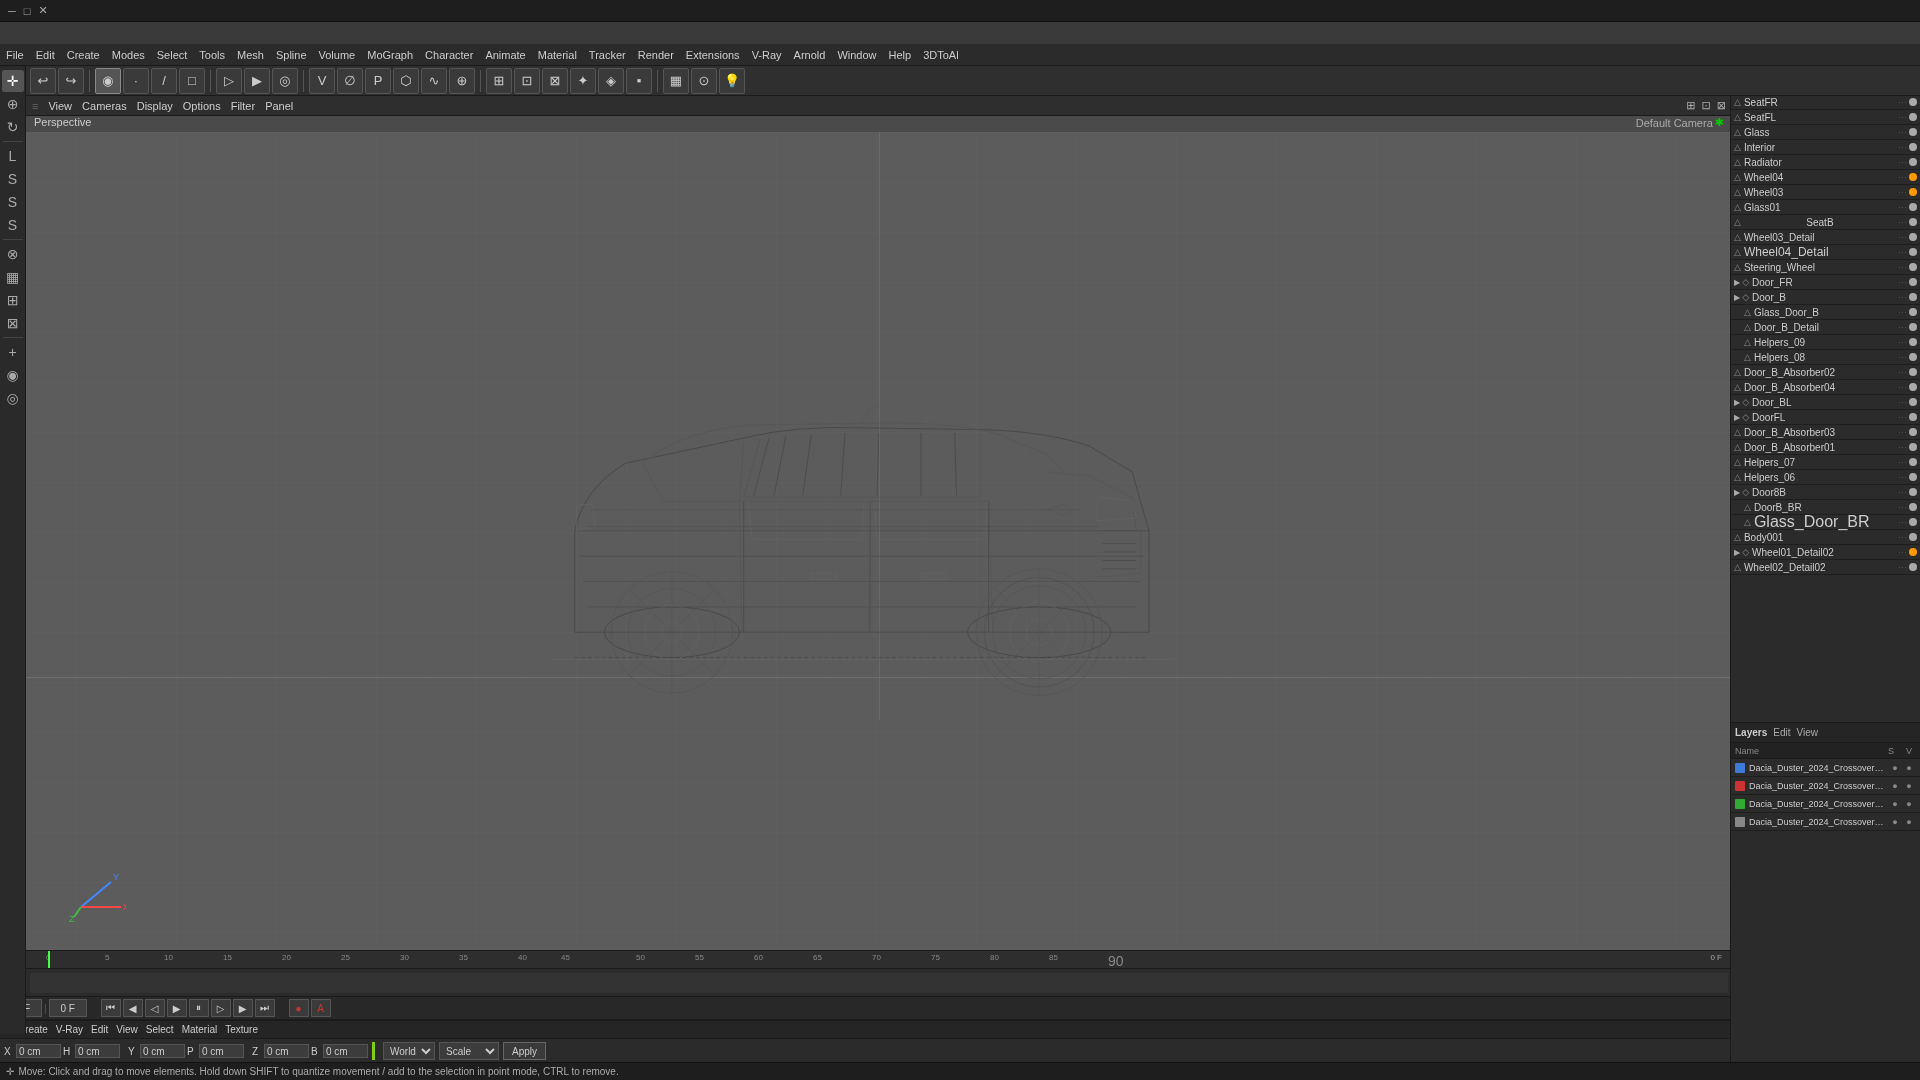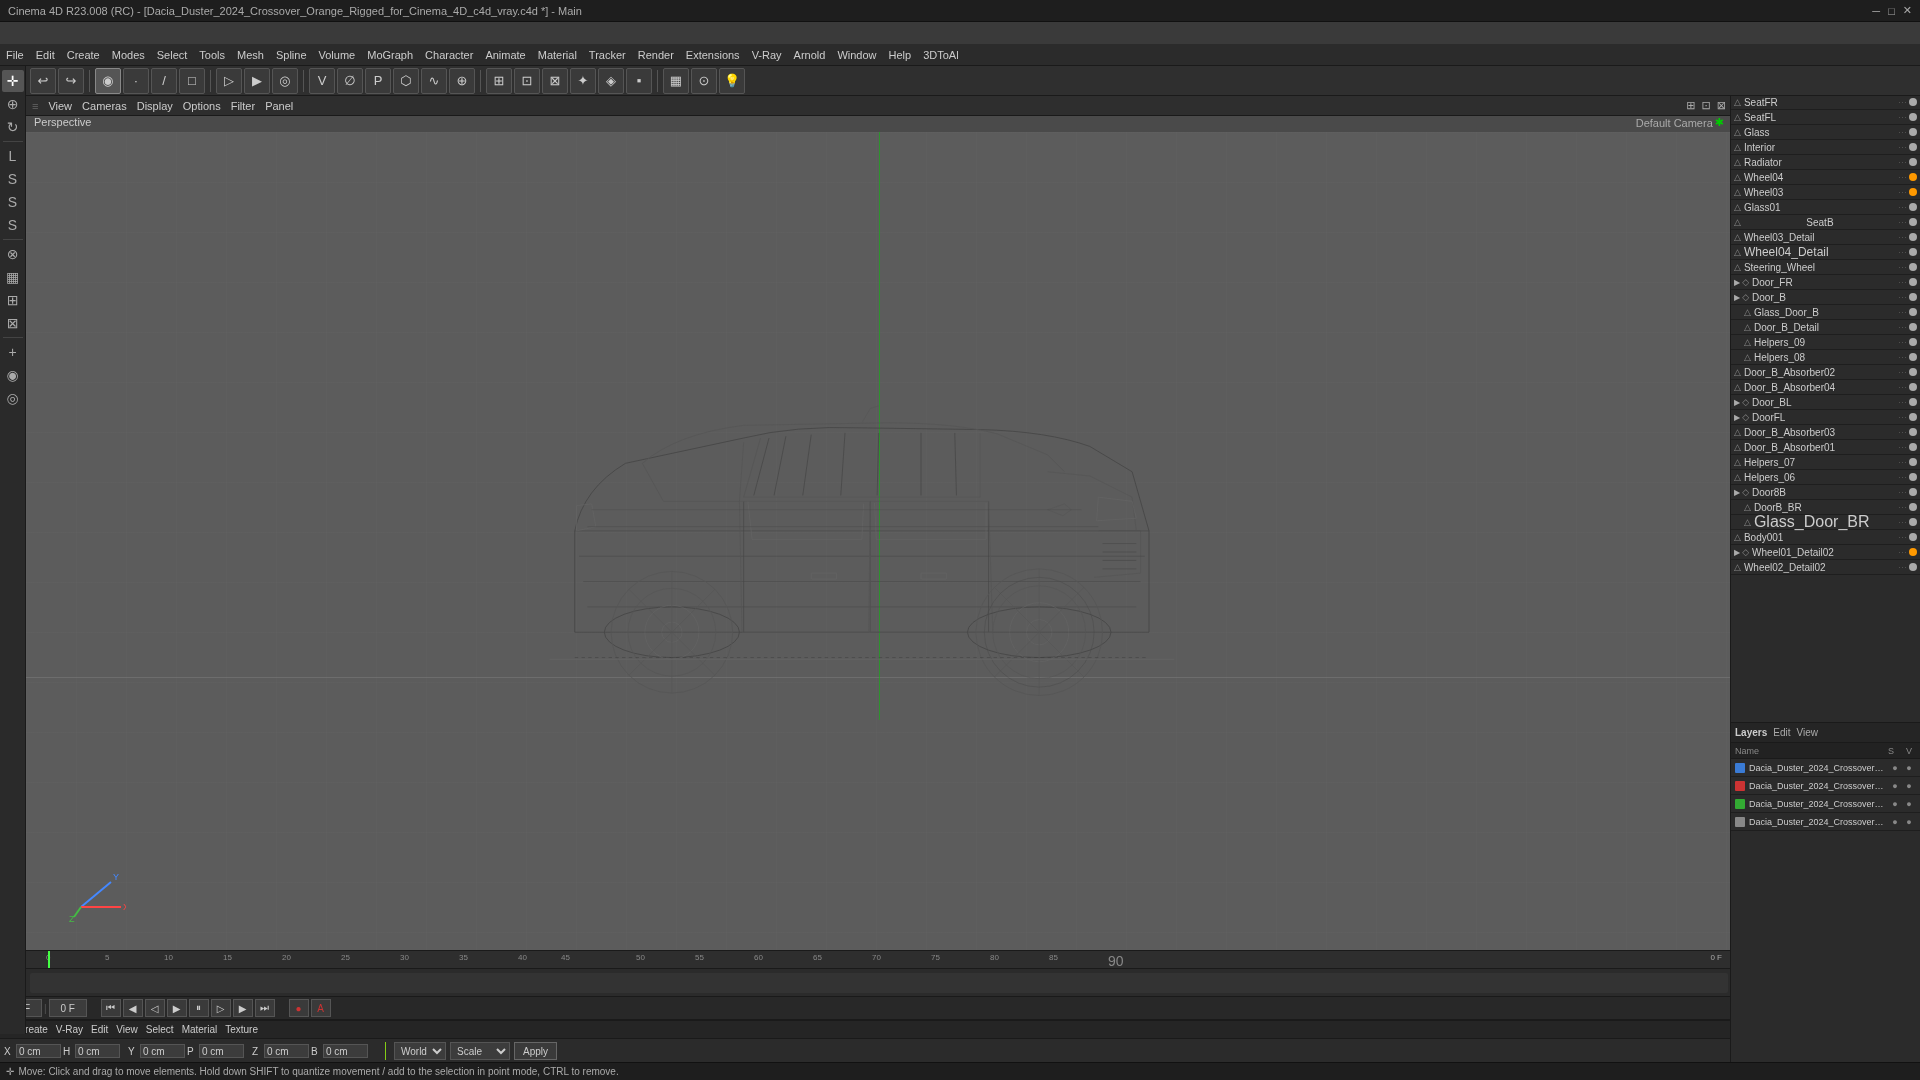--- a/index.html
+++ b/index.html
@@ -109,21 +109,20 @@
     }
 
     
     ::-webkit-scrollbar { width: 6px; background: #222; }
     ::-webkit-scrollbar-thumb { background: #555; border-radius: 3px; }
   </style>
 </head>
 <body>
 
 <div id="title-bar" style="width:100%;height:22px;background:#1e1e1e;display:flex;align-items:center;padding:0 8px;border-bottom:1px solid #111;">
-  <span style="font-size:11px;color:#aaa;flex:1;">Cinema 4D R23.008 (RC) - [Dacia_Duster_2024_Crossover_Orange_Rigged_for_Cinema_4D_c4d_vray.c4d *] - Main</span>
   <span style="margin-right:8px;cursor:pointer;color:#aaa;">─</span>
   <span style="margin-right:8px;cursor:pointer;color:#aaa;">□</span>
   <span style="cursor:pointer;color:#aaa;">✕</span>
 </div>
 
 <div id="top-menubar" style="top:22px;position:relative;">
   <div id="menu-items-row" style="display:flex;align-items:center;gap:0;">
   <span style="margin-right: 12px; cursor: pointer; font-size: 11px; color: rgb(204, 204, 204); white-space: nowrap;">File</span>
       <span style="margin-right: 12px; cursor: pointer; font-size: 11px; color: rgb(204, 204, 204); white-space: nowrap;">Edit</span>
       <span style="margin-right: 12px; cursor: pointer; font-size: 11px; color: rgb(204, 204, 204); white-space: nowrap;">Create</span>
@@ -708,21 +707,21 @@
       <span style="font-size:10px;color:#ccc;width:10px;">P</span>
       <input type="text" value="0 cm" style="width: 45px; height: 14px; background: rgb(60, 60, 60); border: 1px solid rgb(85, 85, 85); color: rgb(204, 204, 204); font-size: 10px; padding: 0px 2px;">
     </div>
     <div style="display:flex;align-items:center;gap:2px;padding:0 4px;">
       <span style="font-size:10px;color:#ccc;width:10px;">Z</span>
       <input type="text" value="0 cm" style="width: 45px; height: 14px; background: rgb(60, 60, 60); border: 1px solid rgb(85, 85, 85); color: rgb(204, 204, 204); font-size: 10px; padding: 0px 2px;">
       <span style="font-size:10px;color:#ccc;width:10px;">B</span>
       <input type="text" value="0 cm" style="width: 45px; height: 14px; background: rgb(60, 60, 60); border: 1px solid rgb(85, 85, 85); color: rgb(204, 204, 204); font-size: 10px; padding: 0px 2px;">
     </div>
 
-    <div style="display:flex;align-items:center;gap:4px;padding:0 8px;border-left:1px solid #84cc16;margin-left:13px;">
+    <div style="display:flex;align-items:center;gap:4px;padding:0 8px;border-left:3px solid #84cc16;">
       <select style="height:18px;background:#3c3c3c;border:1px solid #555;color:#ccc;font-size:10px;padding:0 2px;">
         <option>World</option>
       </select>
       <select style="height:18px;background:#3c3c3c;border:1px solid #555;color:#ccc;font-size:10px;padding:0 2px;width:60px;">
         <option>Scale</option>
       </select>
       <button style="height:18px;background:#3a3a3a;border:1px solid #666;color:#ccc;font-size:10px;padding:0 8px;cursor:pointer;">Apply</button>
     </div>
   </div>
 </div>

